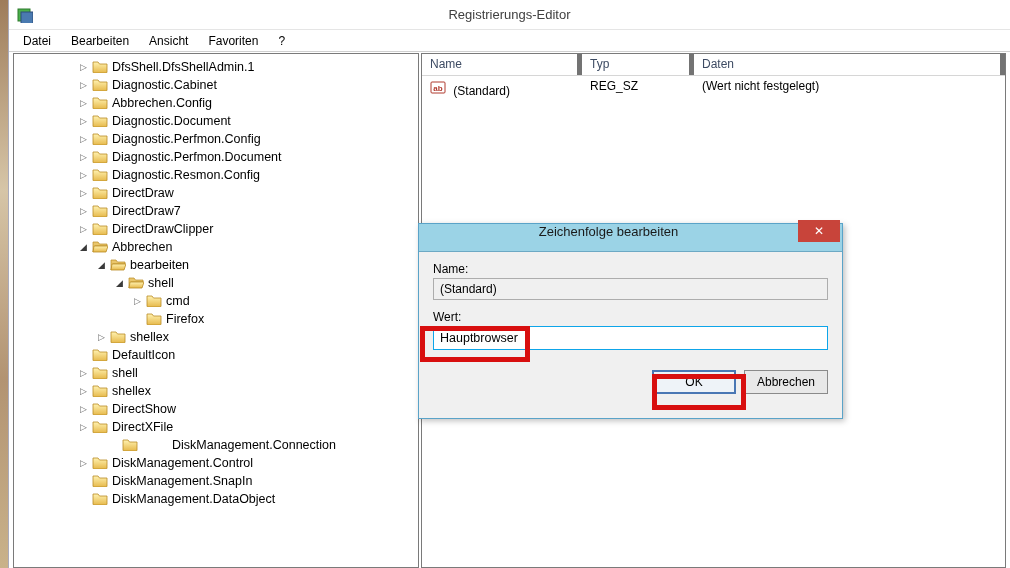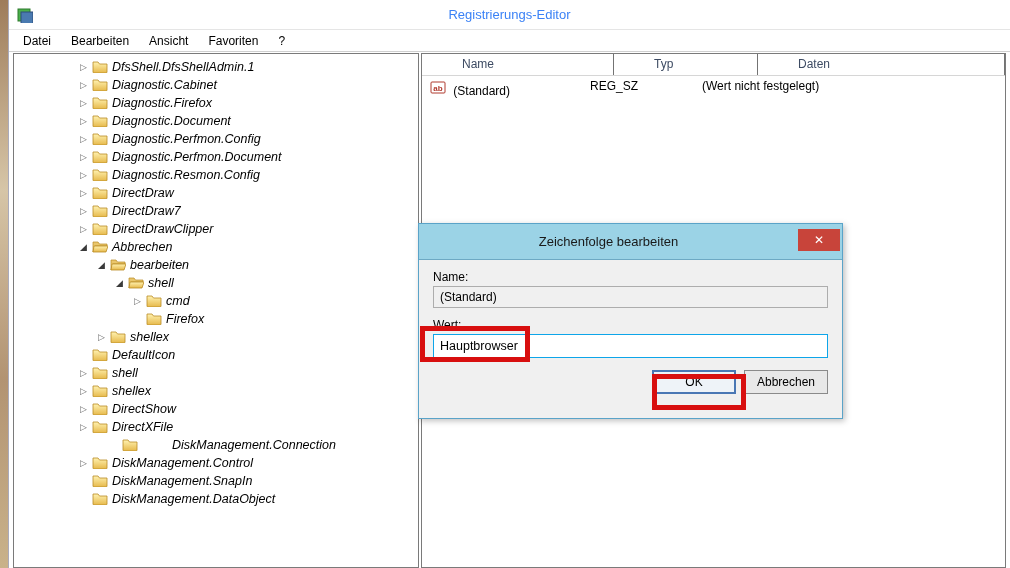--- a/index.html
+++ b/index.html
@@ -31,21 +31,21 @@
     background: #fff;
     display: flex;
     align-items: center;
     border-bottom: 1px solid #e5e5e5;
   }
   .titlebar .app-icon {
     width: 20px; height: 20px; margin-left: 6px;
     display: flex; align-items: center; justify-content: center;
   }
   .titlebar .title {
-    flex: 1; text-align: center; font-size: 13px; color: #3b82f6;
+    flex: 1; text-align: center; font-size: 13px; color: #404040;
     margin-left:-26px;
   }
 
   .menubar {
     height: 22px;
     display: flex;
     align-items: center;
     padding: 0 4px;
     border-bottom: 1px solid #d0d0d0;
     background: #fff;
@@ -76,60 +76,59 @@
     height: 18px;
     white-space: nowrap;
   }
   .tree .toggle {
     width: 11px; height: 11px; margin-right: 3px;
     display: inline-flex; align-items:center; justify-content:center;
     color:#6b6b6b; font-size:9px; line-height:9px;
   }
   .tree .toggle.blank { visibility:hidden; }
   .tree .folder-icon { margin-right: 4px; }
-  .tree .label { font-size: 12.5px; font-style: italic; }
+  .tree .label { font-size: 12.5px; }
 
   .list-panel {
     flex: 1;
     border: 1px solid #7a7a7a;
     margin: 1px 4px 0 1px;
     background: #fff;
   }
   .list-header {
     display: flex;
     height: 22px;
     border-bottom: 1px solid #d6d6d6;
     background: #fff;
   }
   .list-header .col {
     padding: 3px 8px;
-    border-right: 1px solid #737373;
+    border-right: 5px solid #737373;
     color: #3d4b63;
-    margin-left: 32px;
   }
   .list-row {
     display: flex;
     padding: 3px 0;
   }
   .list-row .cell { padding: 0 8px; }
   .ab-icon { margin-right:4px; }
 
   
   .dialog {
     position: absolute;
     left: 418px; top: 223px;
     width: 425px; height: 196px;
     background: #f0f0f0;
     border: 1px solid #5aa3c8;
     box-shadow: 2px 2px 6px rgba(0,0,0,.25);
   }
   .dialog .dlg-titlebar {
-    height: 36px;
+    height: 28px;
     background: #9bd3e6;
-    display: flex; align-items: center;
+    display: flex; 
     border-bottom: 1px solid #6da9c4;
   }
   .dialog .dlg-title {
     flex:1; text-align:center; font-size:13px; color:#1a1a1a;
   }
   .dialog .dlg-close {
     width: 42px; height: 22px;
     background: #c8443a;
     color:#fff; display:flex; align-items:center; justify-content:center;
     margin-right:2px; margin-top:-4px;
@@ -141,21 +140,21 @@
   .dialog .fld-label { font-size:12px; margin-bottom:2px; }
   .dialog .ro-field {
     height:22px; border:1px solid #adadad; background:#f0f0f0;
     padding:3px 6px; margin-bottom:10px;
   }
   .dialog .txt-field {
     height:24px; border:1px solid #0ea5e9; background:#fff;
     padding:2px 6px; width:100%; font-size:12.5px;
   }
   .dialog .buttons {
-    margin-top: 12px;
+    margin-top: 20px;
     display:flex; justify-content:flex-end; gap:8px;
     padding-right: 0px;
   }
   .dialog button {
     width: 84px; height: 24px;
     border: 1px solid #8a8a8a;
     background: #e8e8e8;
     font-size:12px;
   }
   .dialog button.default {
@@ -238,21 +237,21 @@
             <span class="folder-icon"><svg class="folder">
                 <use href="#folder-closed"></use>
               </svg></span>
             <span class="label">Diagnostic.Cabinet</span>
           </div>
           <div class="row" style="padding-left: 58px;">
             <span class="toggle">▷</span>
             <span class="folder-icon"><svg class="folder">
                 <use href="#folder-closed"></use>
               </svg></span>
-            <span class="label">Diagnostic.Firefox</span>
+            <span class="label">Abbrechen.Config</span>
           </div>
           <div class="row" style="padding-left: 58px;">
             <span class="toggle">▷</span>
             <span class="folder-icon"><svg class="folder">
                 <use href="#folder-closed"></use>
               </svg></span>
             <span class="label">Diagnostic.Document</span>
           </div>
           <div class="row" style="padding-left: 58px;">
             <span class="toggle">▷</span>

